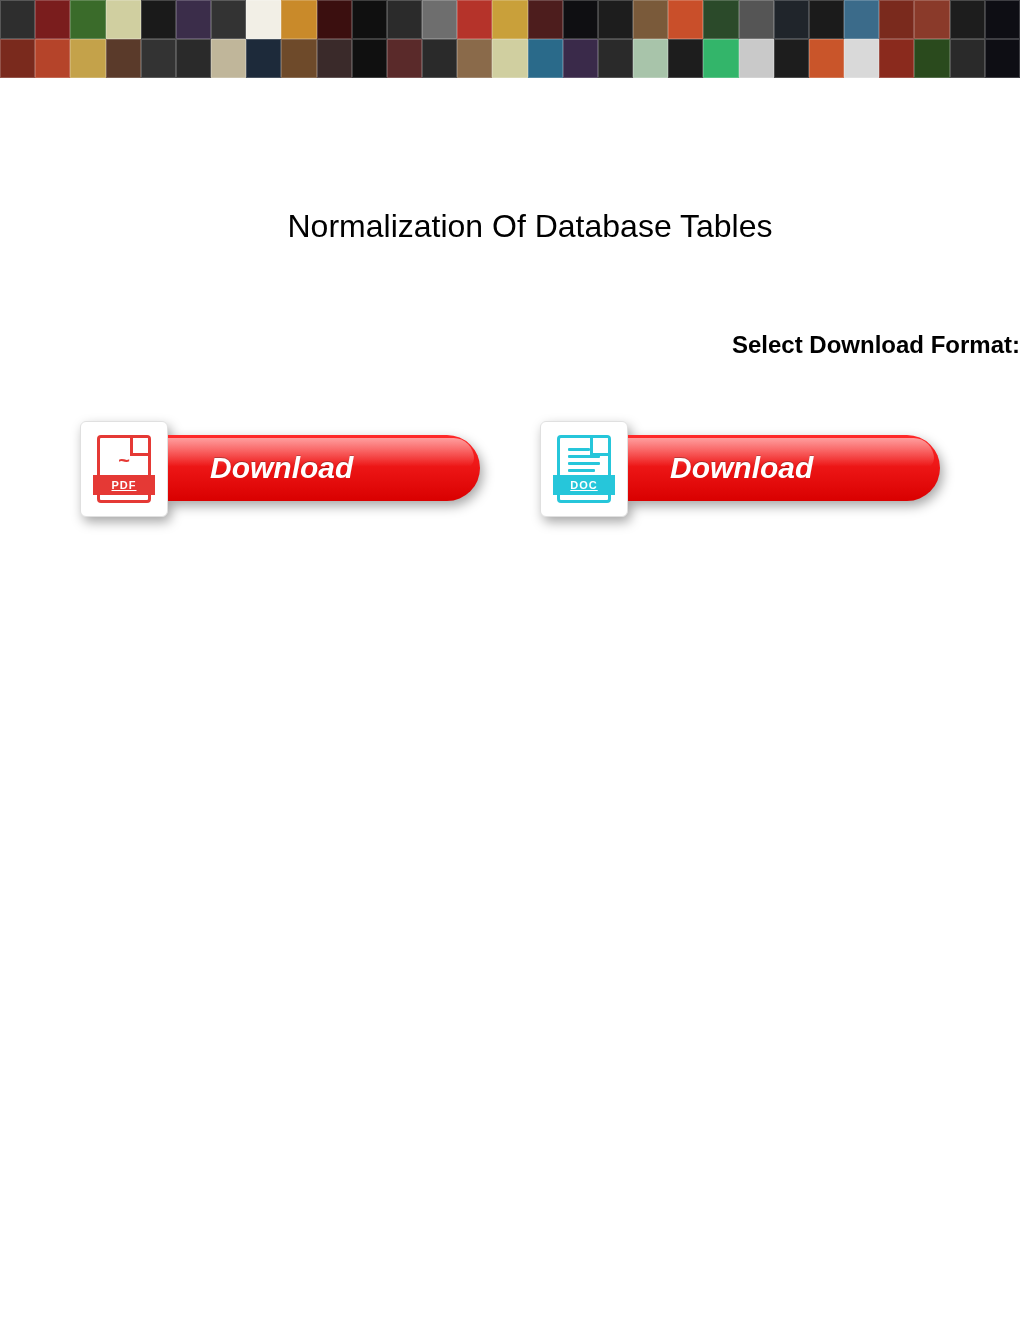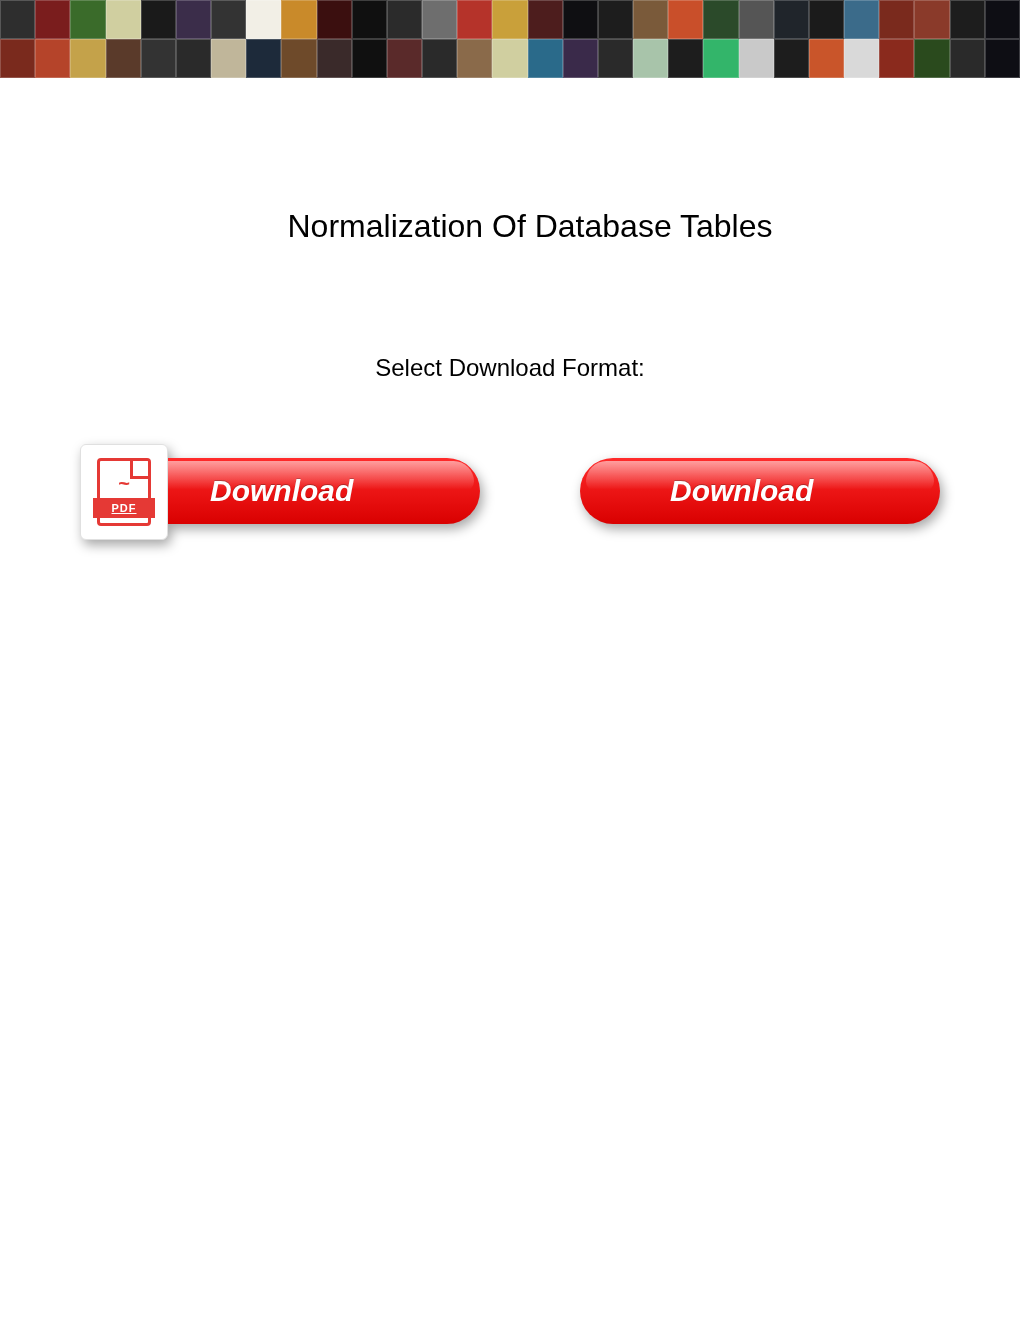--- a/index.html
+++ b/index.html
@@ -26,25 +26,25 @@
   }
   .page-title {
     text-align: center;
     font-size: 32px;
     font-weight: 400;
     color: #000;
     margin-top: 130px;
     padding-left: 40px;
   }
   .select-label {
-    text-align: center;
+    text-align: right;
     font-size: 24px;
-    font-weight: 400;
+    font-weight: 700;
     color: #000;
-    margin-top: 109px;
+    margin-top: 86px;
   }
   .buttons-row {
     display: flex;
     justify-content: center;
     gap: 60px;
     margin-top: 68px;
   }
   .download-btn {
     position: relative;
     width: 400px;
@@ -246,15 +246,28 @@
         <div class="pdf-mark">~</div>
         <div class="file-label-band">PDF</div>
       </div>
     </div>
   </div>
 
   <div class="download-btn">
     <div class="pill">
       <span class="pill-text">Download</span>
     </div>
+    <div class="badge">
+      <div class="file-icon doc-icon">
+        <div class="file-shape">
+          <div class="doc-lines">
+              <span></span>
+              <span></span>
+              <span></span>
+              <span></span>
+            </div>
+        </div>
+        <div class="file-label-band">DOC</div>
+      </div>
+    </div>
   </div>
 
 </div>
 
 </body></html>

